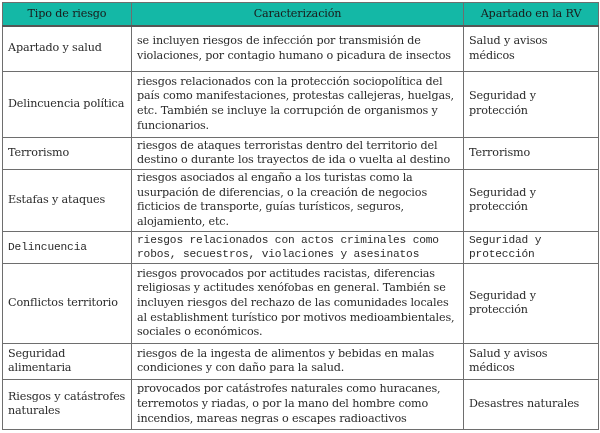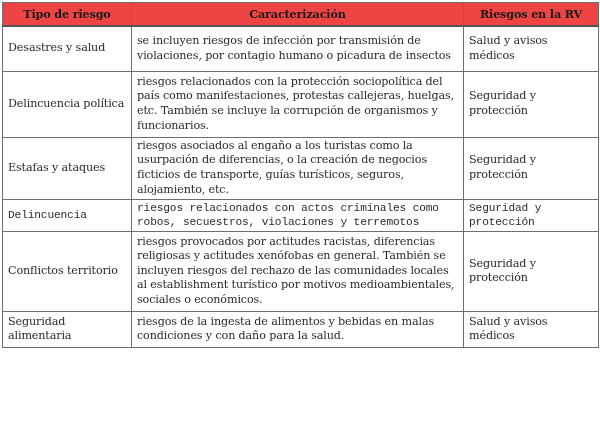--- a/index.html
+++ b/index.html
@@ -32,22 +32,22 @@
   table.risk-table th,
   table.risk-table td {
     border: 1.6px solid #6e6e6e;
     padding: 1px 5px 1px 5px;
     vertical-align: middle;
     text-align: left;
     overflow: hidden;
     letter-spacing: -0.15px;
   }
   table.risk-table thead th {
-    background: #ef4444;
-    font-weight: bold;
+    background: #14b8a6;
+    font-weight: normal;
     text-align: center;
     height: 20px;
     border-bottom: 2.2px solid #555;
     color: #1a1a1a;
   }
   table.risk-table td.col-type { color: #2b2b2b; }
   table.risk-table td.col-desc { color: #2b2b2b; }
   table.risk-table td.col-sec  { color: #2b2b2b; }
   col.c1 { width: 129px; }
   col.c2 { width: 332px; }
@@ -60,49 +60,59 @@
   <table class="risk-table">
     <colgroup>
       <col class="c1">
         <col class="c2">
         <col class="c3">
     </colgroup>
     <thead>
       <tr>
         <th>Tipo de riesgo</th>
         <th>Caracterización</th>
-        <th>Riesgos en la RV</th>
+        <th>Apartado en la RV</th>
       </tr>
     </thead>
     <tbody>
       <tr style="height: 45px;">
-        <td class="col-type">Desastres y salud</td>
+        <td class="col-type">Apartado y salud</td>
         <td class="col-desc">se incluyen riesgos de infección por transmisión de violaciones, por contagio humano o picadura de insectos</td>
         <td class="col-sec">Salud y avisos médicos</td>
       </tr>
       <tr style="height: 66px;">
         <td class="col-type">Delincuencia política</td>
         <td class="col-desc">riesgos relacionados con la protección sociopolítica del país como manifestaciones, protestas callejeras, huelgas, etc. También se incluye la corrupción de organismos y funcionarios.</td>
         <td class="col-sec">Seguridad y protección</td>
       </tr>
+      <tr style="height: 32px;">
+        <td class="col-type">Terrorismo</td>
+        <td class="col-desc">riesgos de ataques terroristas dentro del territorio del destino o durante los trayectos de ida o vuelta al destino</td>
+        <td class="col-sec">Terrorismo</td>
+      </tr>
       <tr style="height: 62px;">
         <td class="col-type">Estafas y ataques</td>
         <td class="col-desc">riesgos asociados al engaño a los turistas como la usurpación de diferencias, o la creación de negocios ficticios de transporte, guías turísticos, seguros, alojamiento, etc.</td>
         <td class="col-sec">Seguridad y protección</td>
       </tr>
       <tr style="height: 32px; font-family: Liberation Mono, monospace;">
         <td class="col-type">Delincuencia</td>
-        <td class="col-desc">riesgos relacionados con actos criminales como robos, secuestros, violaciones y terremotos</td>
+        <td class="col-desc">riesgos relacionados con actos criminales como robos, secuestros, violaciones y asesinatos</td>
         <td class="col-sec">Seguridad y protección</td>
       </tr>
       <tr style="height: 80px;">
         <td class="col-type">Conflictos territorio</td>
         <td class="col-desc">riesgos provocados por actitudes racistas, diferencias religiosas y actitudes xenófobas en general. También se incluyen riesgos del rechazo de las comunidades locales al establishment turístico por motivos medioambientales, sociales o económicos.</td>
         <td class="col-sec">Seguridad y protección</td>
       </tr>
       <tr style="height: 36px;">
         <td class="col-type">Seguridad alimentaria</td>
         <td class="col-desc">riesgos de la ingesta de alimentos y bebidas en malas condiciones y con daño para la salud.</td>
         <td class="col-sec">Salud y avisos médicos</td>
       </tr>
+      <tr style="height: 50px;">
+        <td class="col-type">Riesgos y catástrofes naturales</td>
+        <td class="col-desc">provocados por catástrofes naturales como huracanes, terremotos y riadas, o por la mano del hombre como incendios, mareas negras o escapes radioactivos</td>
+        <td class="col-sec">Desastres naturales</td>
+      </tr>
     </tbody>
   </table>
 </div>
 
 </body></html>

